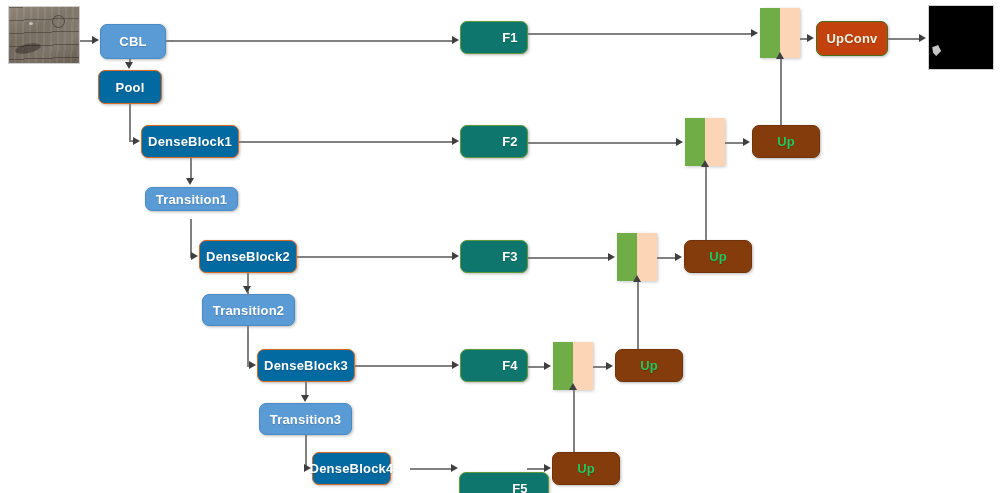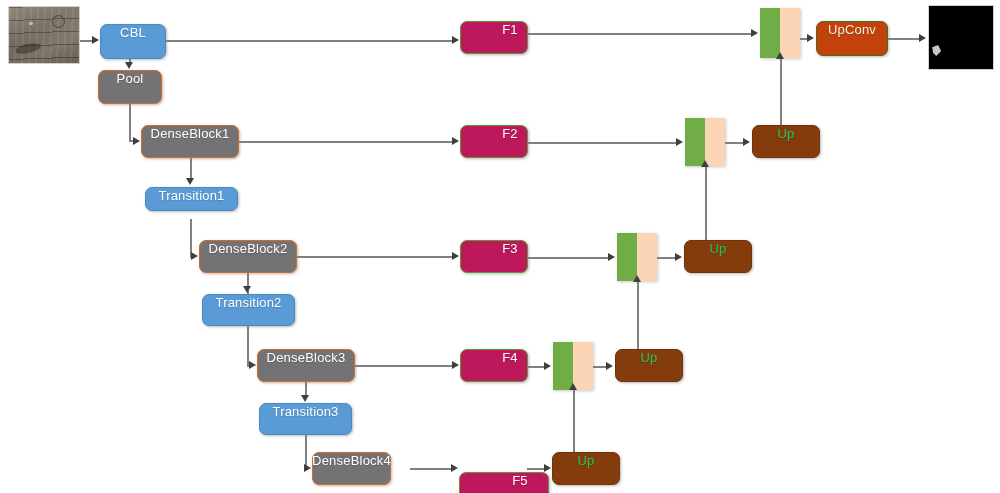--- a/index.html
+++ b/index.html
@@ -16,34 +16,34 @@
     width: 1000px;
     height: 493px;
     background: #ffffff;
     overflow: hidden;
   }
   
   .node {
     position: absolute;
     box-sizing: border-box;
     display: flex;
-    align-items: flex-start;
+    align-items: center;
     justify-content: center;
     border-radius: 7px;
     color: #ffffff;
     font-size: 13px;
-    font-weight: normal;
+    font-weight: bold;
     letter-spacing: 0.2px;
     white-space: nowrap;
     text-shadow: 0 1px 1px rgba(0,0,0,0.18);
     box-shadow: 1px 1px 3px rgba(0,0,0,0.28);
   }
   .node.blue   { background: #5B9BD5; border: 1px solid #4A8AC4; }
-  .node.orange { background: #737373; border: 1px solid #D86A22; }
-  .node.green  { background: #be185d; border: 1px solid #5E9A39; padding-left: 32px; }
+  .node.orange { background: #0369a1; border: 1px solid #D86A22; }
+  .node.green  { background: #0f766e; border: 1px solid #5E9A39; padding-left: 32px; }
   .node.dgreen { background: #c2410c; border: 1px solid #43701F; color:#EAF3E2; }
   .node.brown  { background: #843C0C; border: 1px solid #70330A; color:#22c55e; }
 
   
   .concat {
     position: absolute;
     display: flex;
     box-sizing: border-box;
     box-shadow: 1px 1px 3px rgba(0,0,0,0.22);
   }

